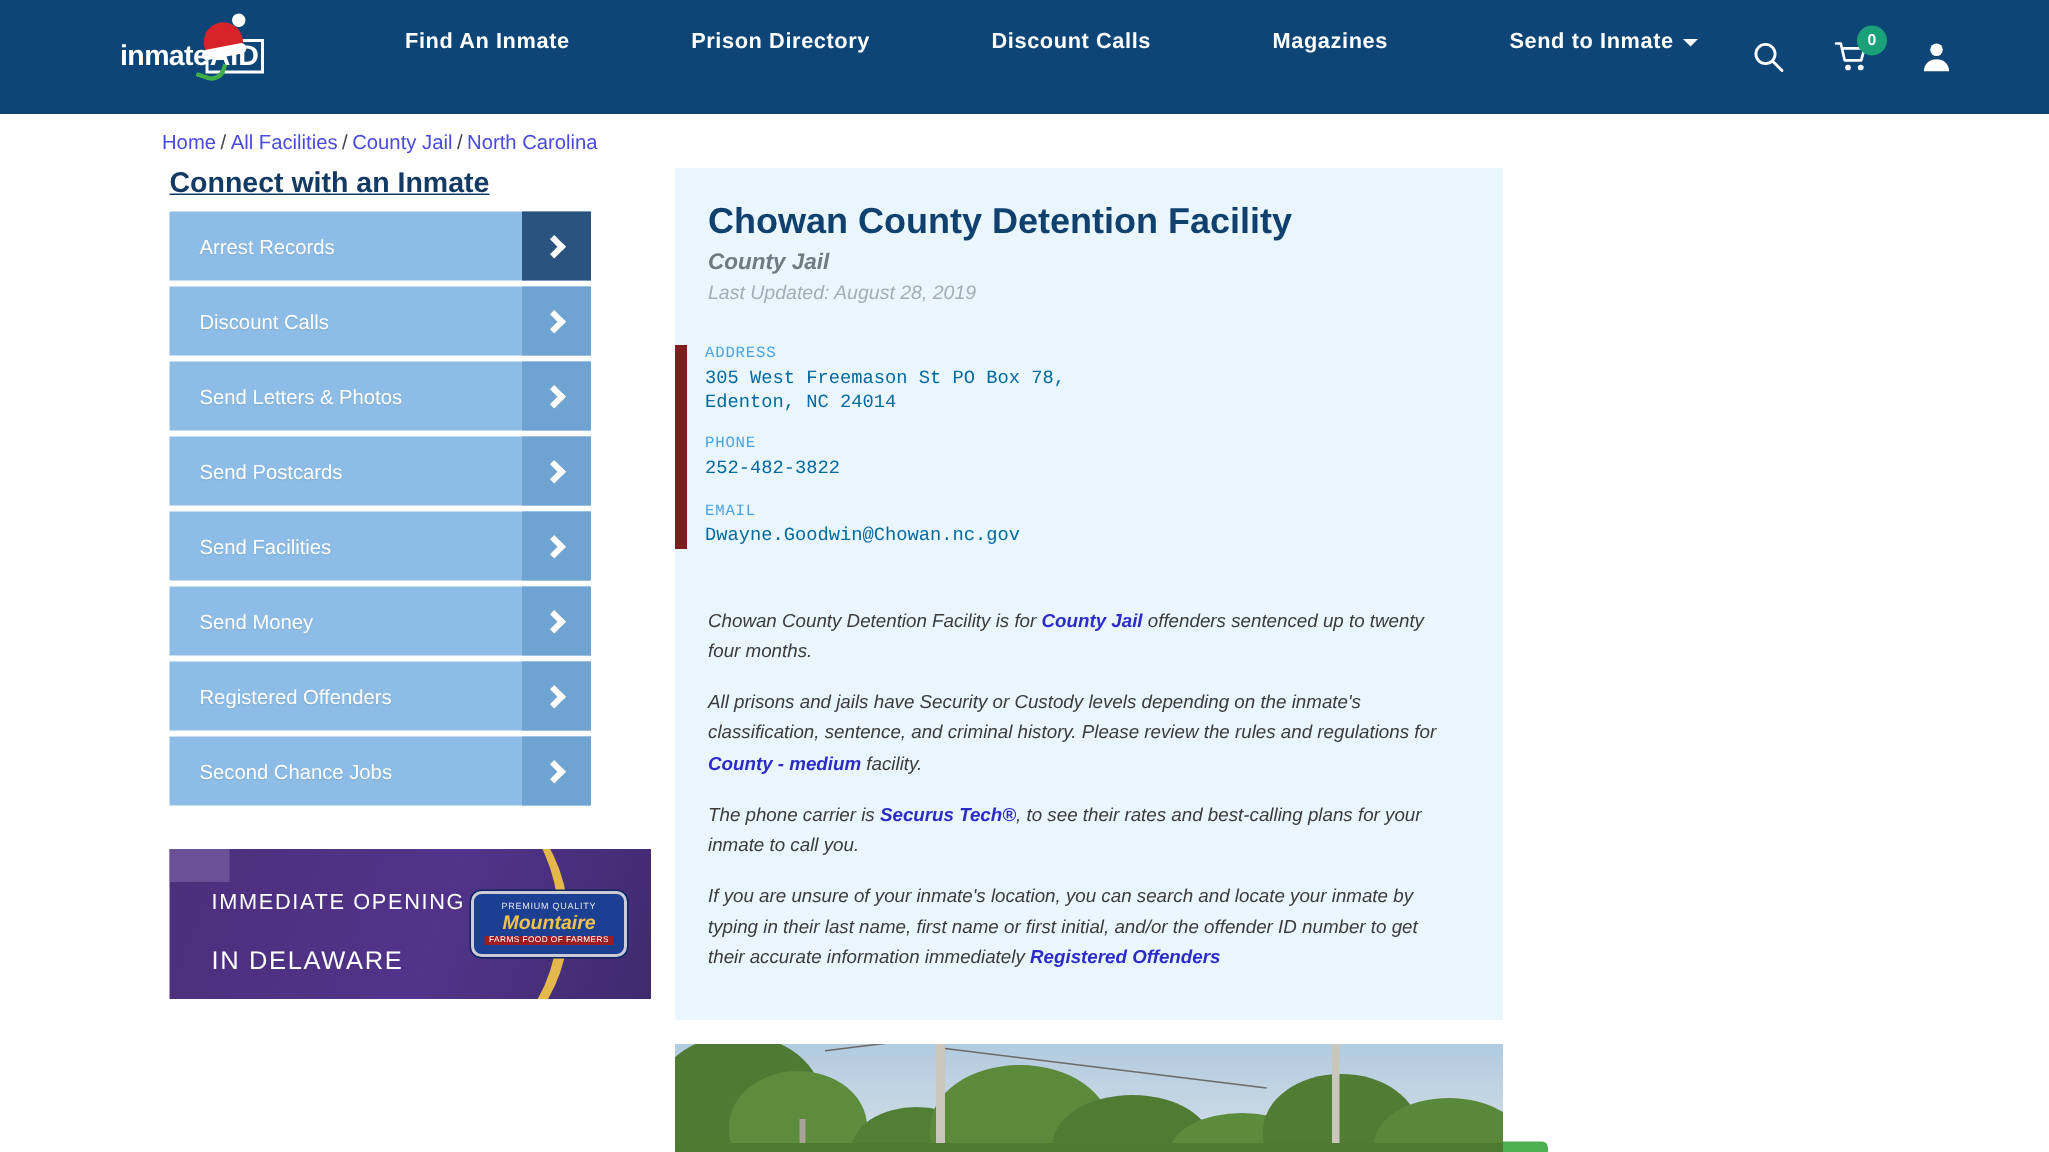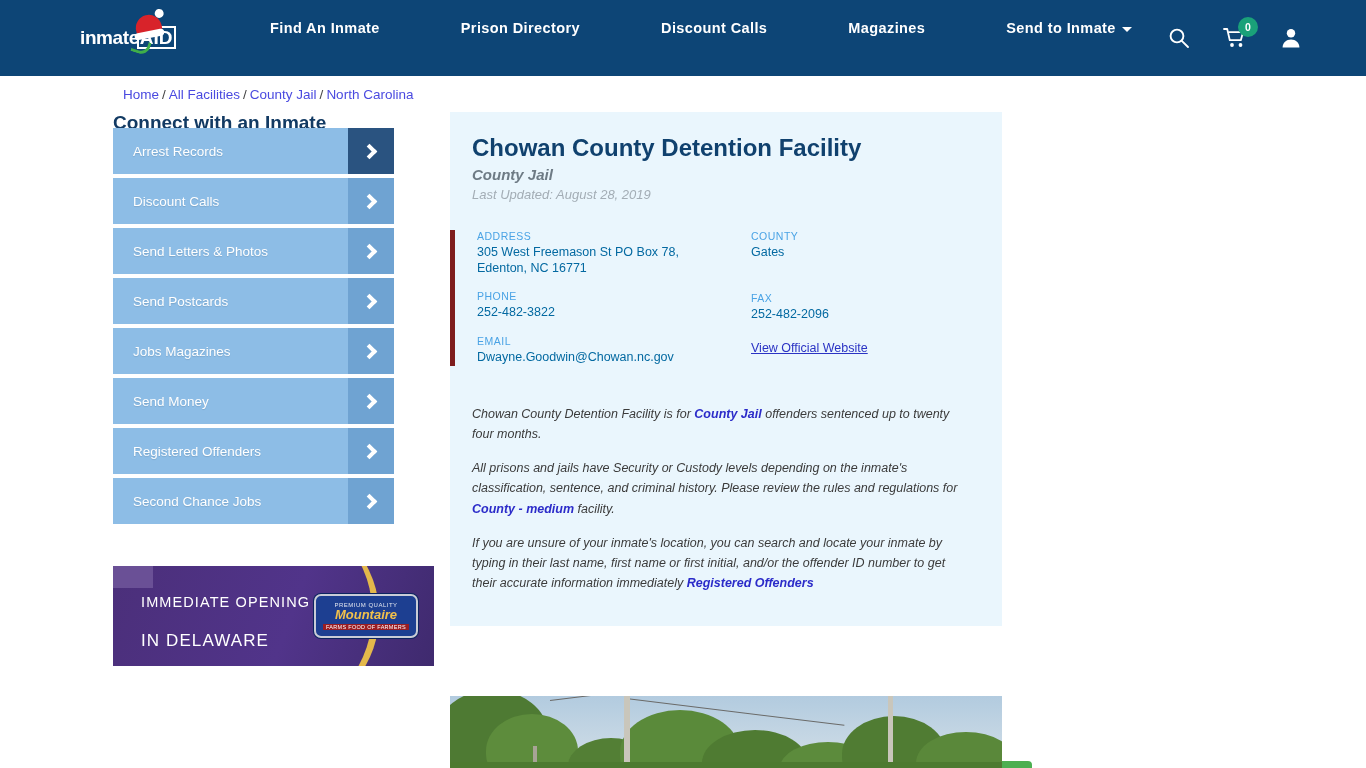--- a/index.html
+++ b/index.html
@@ -84,34 +84,34 @@
     width: 20px; height: 20px; border-radius: 50%;
     background: #1aa179; color: #ffffff;
     font-size: 10.5px; font-weight: bold;
     display: flex; align-items: center; justify-content: center;
   }
 
   
   .page { position: absolute; top: 76px; left: 0; width: 1366px; height: 692px; background: #ffffff; }
 
   .breadcrumb {
-    position: absolute; left: 123px; top: 11px;
+    position: absolute; left: 108px; top: 11px;
     font-size: 13.5px; color: #555;
   }
   .bc-link { color: #4a4ae0; cursor: pointer; }
   .bc-sep { color: #444; margin: 0 3px; }
 
   .sb-title {
     position: absolute; left: 113px; top: 36px;
     font-size: 19px; font-weight: bold; color: #123a63;
     text-decoration: underline;
   }
 
   
-  .sidebar { position: absolute; left: 113px; top: 52px; width: 281px; }
+  .sidebar { position: absolute; left: 113px; top: 65px; width: 281px; }
   .sb-item {
     position: relative; height: 46px; margin-bottom: 4px;
     background: #8dbde6; display: flex; align-items: center;
     cursor: pointer;
   }
   .sb-label {
     color: #ffffff; font-size: 13.5px; padding-left: 20px;
     text-shadow: 0 1px 1px rgba(0,0,0,.12);
   }
   .sb-arrow {
@@ -152,21 +152,21 @@
   .ad-logo-top { font-size:6px; color:#e2e6ef; letter-spacing:.5px; }
   .ad-logo-main { font-size:13px; font-weight:bold; font-style:italic; color:#f2c14b; line-height:1.05; }
   .ad-logo-sub { font-size:5.5px; color:#ffffff; background:#9a1d22; width:86%; text-align:center; margin-top:2px; letter-spacing:.3px; }
 
   
   .main { position: absolute; left: 450px; top: 36px; width: 552px; background: #eaf6fd; padding-bottom: 18px; }
   .fac-title { margin: 0; padding: 22px 0 0 22px; font-size: 24px; font-weight: bold; color: #10416e; }
   .fac-sub { padding: 4px 0 0 22px; font-size: 15px; font-weight: bold; font-style: italic; color: #6e7b85; }
   .fac-upd { padding: 4px 0 0 22px; font-size: 13px; font-style: italic; color: #a3adb5; }
 
-  .info-wrap { margin: 28px 0 0 0; padding-left: 22px; border-left: 5px solid #7f1d1d; }
+  .info-wrap { margin: 28px 0 0 0; padding-left: 12px; border-left: 8px solid #7f1d1d; font-family: Liberation Mono, monospace; }
   .info-grid { display: flex; }
   .info-col { width: 274px; }
   .info-col.right { width: 250px; }
   .info-label { font-size: 10.5px; color: #4aa3e5; letter-spacing: .5px; margin-top: 14px; }
   .info-label.first { margin-top: 0; }
   .info-val { font-size: 12.5px; color: #0369a1; line-height: 1.25; margin-top: 3px; }
   .info-link { font-size: 12.5px; color: #2b33c4; text-decoration: underline; cursor: pointer; margin-top: 3px; display:inline-block; }
 
   .para-wrap { padding: 0 34px 0 22px; margin-top: 38px; }
   .para {
@@ -285,21 +285,21 @@
           <i class="chev"></i>
         </span>
     </div>
     <div class="sb-item">
       <span class="sb-label">Send Postcards</span>
       <span class="sb-arrow">
           <i class="chev"></i>
         </span>
     </div>
     <div class="sb-item">
-      <span class="sb-label">Jobs Magazines</span>
+      <span class="sb-label">Send Facilities</span>
       <span class="sb-arrow">
           <i class="chev"></i>
         </span>
     </div>
     <div class="sb-item">
       <span class="sb-label">Send Money</span>
       <span class="sb-arrow">
           <i class="chev"></i>
         </span>
     </div>
@@ -333,41 +333,34 @@
     <h1 class="fac-title">Chowan County Detention Facility</h1>
     <div class="fac-sub">County Jail</div>
     <div class="fac-upd">Last Updated: August 28, 2019</div>
 
     <div class="info-wrap">
       <div class="info-grid">
         <div class="info-col">
           <div class="info-label first">ADDRESS</div>
           <div class="info-val">
             <span>305 West Freemason St PO Box 78,</span><br>
-            <span>Edenton, NC 16771</span>
+            <span>Edenton, NC 24014</span>
           </div>
           <div class="info-label">PHONE</div>
           <div class="info-val">252-482-3822</div>
           <div class="info-label">EMAIL</div>
           <div class="info-val">Dwayne.Goodwin@Chowan.nc.gov</div>
         </div>
-        <div class="info-col right">
-          <div class="info-label first">COUNTY</div>
-          <div class="info-val">Gates</div>
-          <div class="info-label" style="margin-top:31px">FAX</div>
-          <div class="info-val">252-482-2096</div>
-          <div style="height:16px"></div>
-          <span class="info-link">View Official Website</span>
-        </div>
       </div>
     </div>
 
     <div class="para-wrap">
       <p class="para"><span>Chowan County Detention Facility is for </span><b>County Jail</b><span> offenders sentenced up to twenty four months.</span></p>
       <p class="para"><span>All prisons and jails have Security or Custody levels depending on the inmate's classification, sentence, and criminal history. Please review the rules and regulations for </span><b>County - medium</b><span> facility.</span></p>
+      <p class="para"><span>The phone carrier is </span><b>Securus Tech®</b><span>, to see their rates and best-calling plans for your inmate to call you.</span></p>
       <p class="para"><span>If you are unsure of your inmate's location, you can search and locate your inmate by typing in their last name, first name or first initial, and/or the offender ID number to get their accurate information immediately </span><b>Registered Offenders</b><span></span></p>
     </div>
   </div>
 
   <div class="cta-row">
     <button class="cta">Looking for an inmate at this facility?</button>
     <button class="cta">Visitations - times, rules, Covid cancellations</button>
   </div>
 
   <div class="photo">

